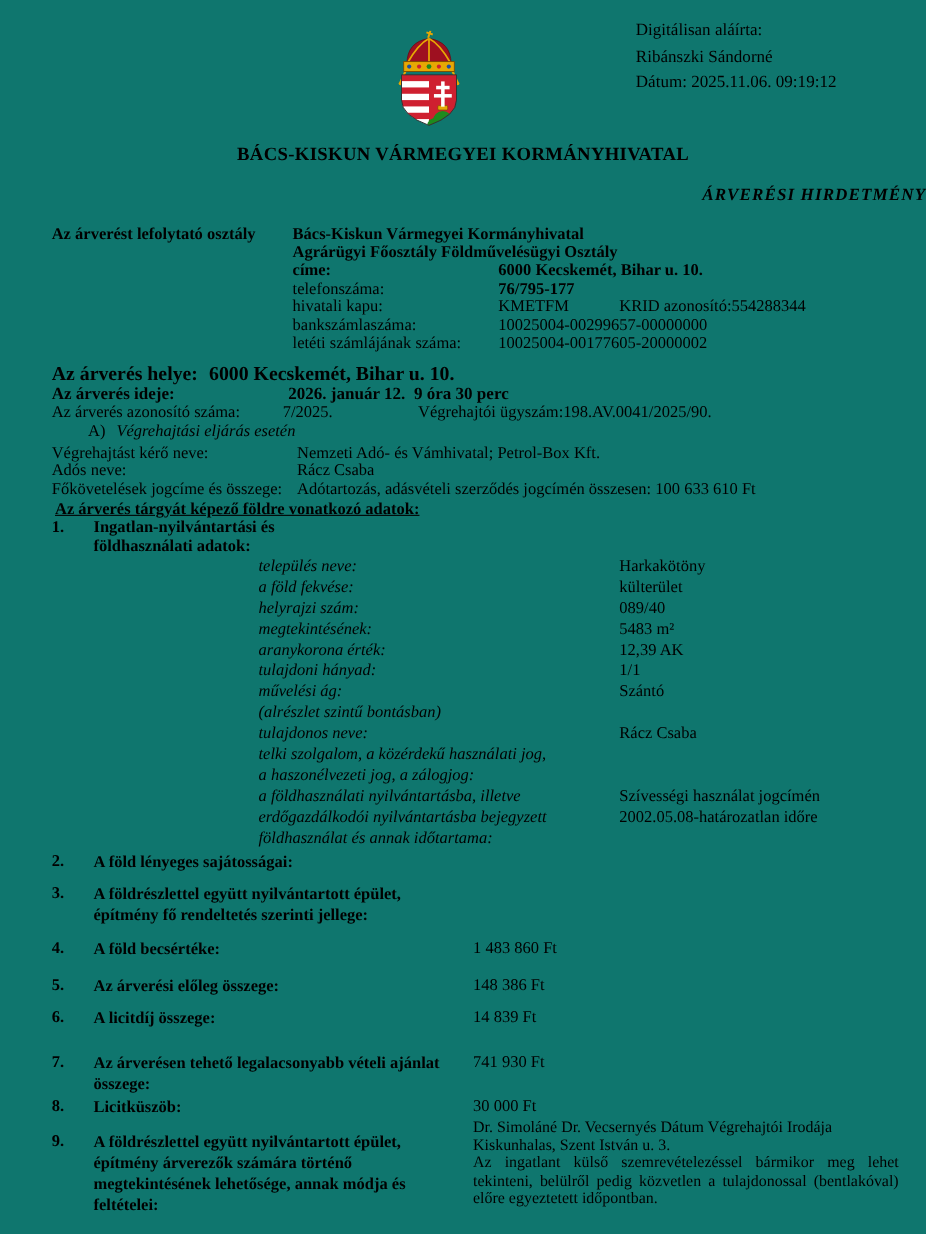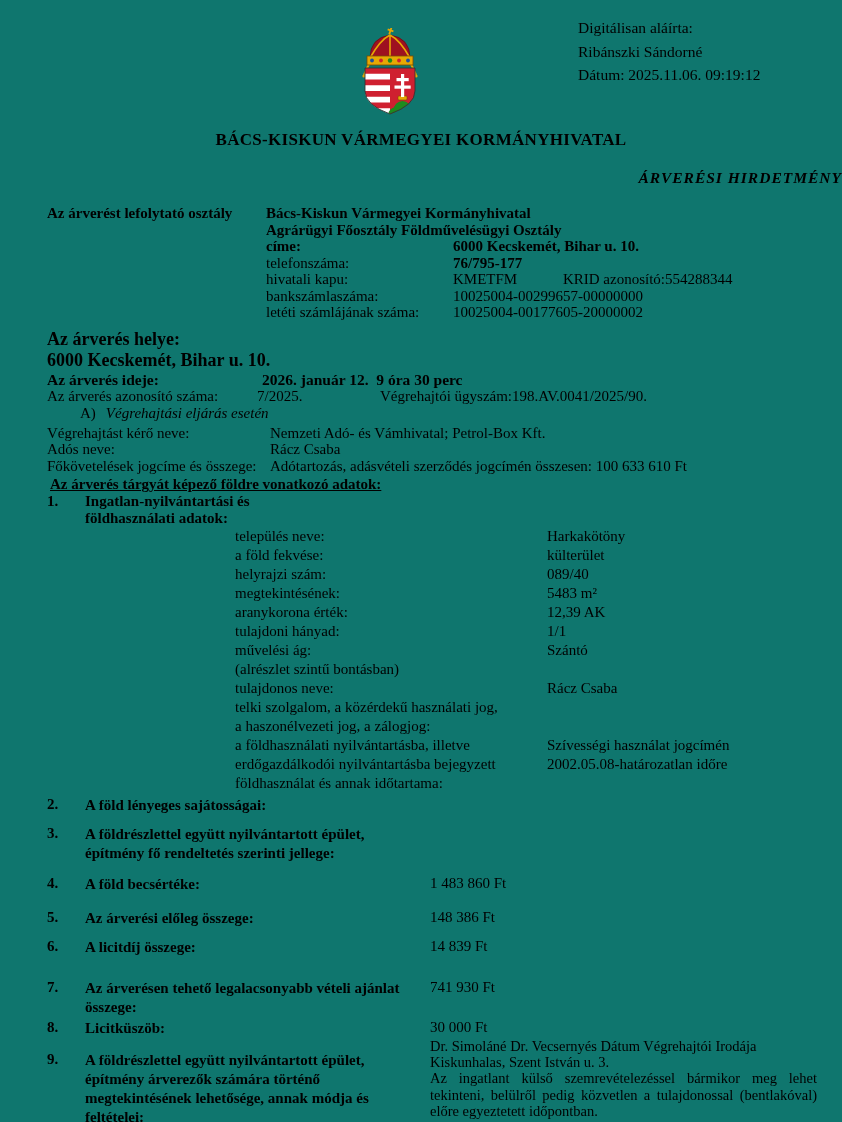--- a/index.html
+++ b/index.html
@@ -19,40 +19,40 @@
   .doc-subtitle { position:absolute; top:169px; left:0; width:842px; text-align:right;
                   font-weight:bold; font-style:italic; font-size:15.5px; letter-spacing:1px; }
   
   .content { position:absolute; left:47px; top:205px; width:770px; }
   .office-row { display:flex; line-height:16.5px; }
   .ocol1 { width:219px; font-weight:bold; flex:none; }
   .ocol2 { width:187px; flex:none; }
   .ocol3 { flex:1; }
   .b { font-weight:bold; }
   .i { font-style:italic; }
-  .helye-row { display:flex; margin-top:8px; font-size:18px; font-weight:bold; line-height:21px;flex-direction:column; }
+  .helye-row { display:flex; margin-top:8px; font-size:18px; font-weight:bold; line-height:21px; }
   .helye-label { width:143px; flex:none; }
   .ideje-row { display:flex; font-weight:bold; font-size:15.5px; line-height:17px; }
   .ideje-label { width:215px; flex:none; }
   .azon-row { display:flex; line-height:17px; }
   .azon-label { width:210px; flex:none; }
   .azon-value { width:123px; flex:none; }
   .secA { margin-left:33px; line-height:17px; }
   .secA .i { margin-left:10px; }
   .vk-row { display:flex; line-height:16.5px; }
   .vk-label { width:223px; flex:none; }
   .subject-heading { margin-top:1px; line-height:18px; font-weight:bold; text-decoration:underline; padding-left:3px; }
   .item { display:flex; align-items:flex-start; line-height:17px; }
   .num { width:38px; flex:none; font-weight:bold; }
   .item-title { width:345px; flex:none; font-weight:bold; white-space:pre-line; line-height:19px; }
   .item-value { flex:1; line-height:17px; }
   .item1-title { font-weight:bold; line-height:17px; }
   .sub-row { display:flex; margin-left:188px; line-height:19px; }
-  .sub-label { width:312px; flex:none; }
-  .sub-value { flex:1; }
+  .sub-label { width:312px; flex:none; font-style:italic; }
+  .sub-value { flex:1;margin-left:16px; }
   .pre { white-space:pre-wrap; }
   .gap42 { margin-left:42px; }
   .item9-value { flex:1; font-size:14.5px; line-height:16.2px; }
   .item9-para { text-align:justify; }
   .mt3{margin-top:3px}.mt10{margin-top:10px}.mt12{margin-top:12px}
   .mt15{margin-top:15px}.mt22{margin-top:22px}.mt2{margin-top:2px}.mt13{margin-top:13px}
   .neg13{margin-top:-13px}
 </style>
 </head>
 <body>

